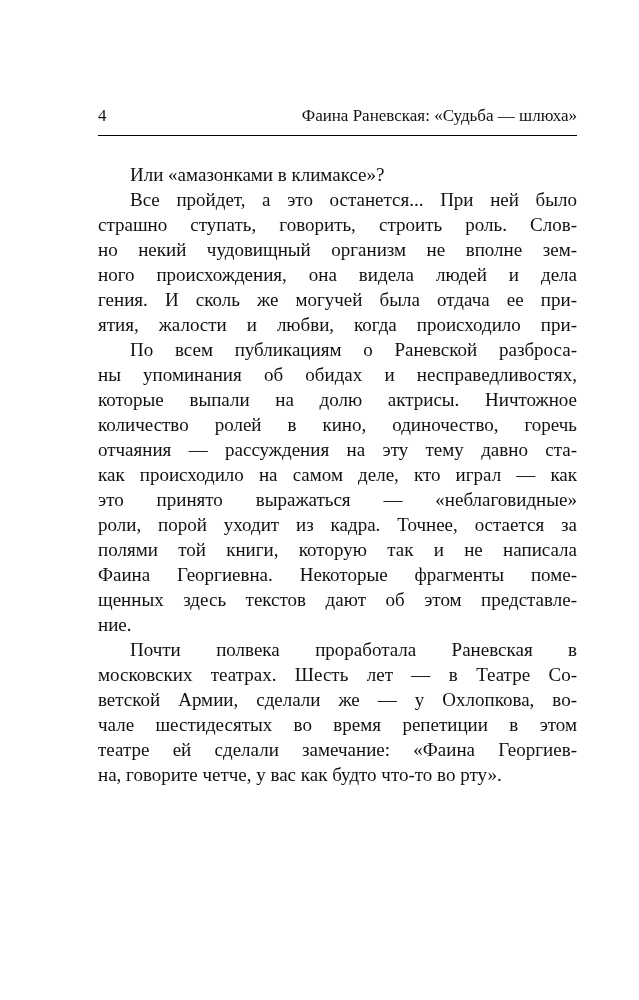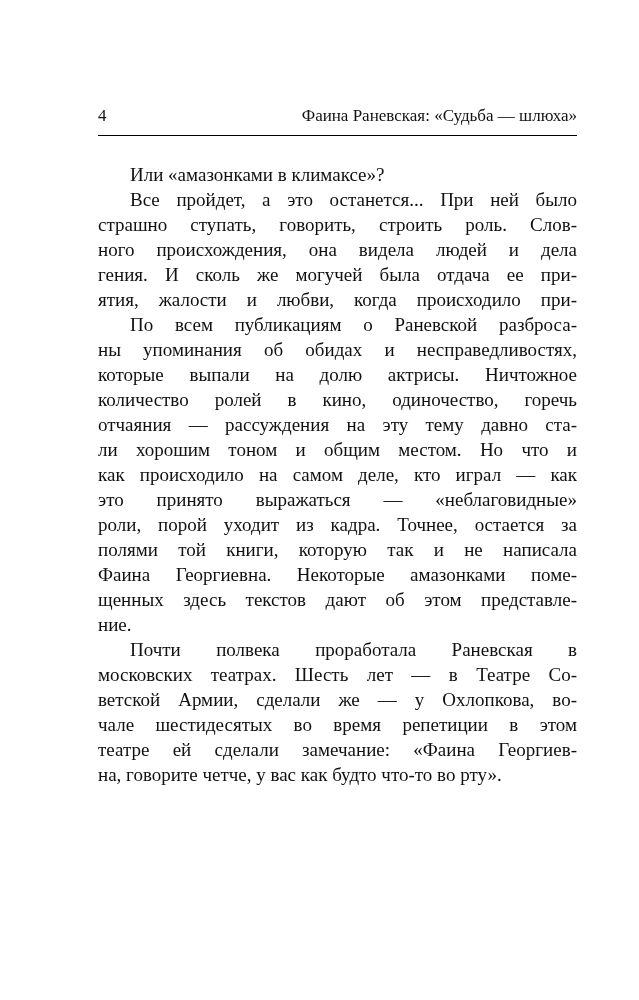--- a/index.html
+++ b/index.html
@@ -62,36 +62,36 @@
     <span class="page-number">4</span>
     <span class="header-title">Фаина Раневская: «Судьба — шлюха»</span>
   </div>
   <div class="body-text">
       <div class="paragraph">
         <div class="line first last">Или «амазонками в климаксе»?</div>
       </div>
       <div class="paragraph">
         <div class="line first">Все пройдет, а это останется... При ней было</div>
         <div class="line">страшно ступать, говорить, строить роль. Слов-</div>
+        <div class="line">но некий чудовищный организм не вполне зем-</div>
         <div class="line">ного происхождения, она видела людей и дела</div>
         <div class="line">гения. И сколь же могучей была отдача ее при-</div>
         <div class="line">ятия, жалости и любви, когда происходило при-</div>
       </div>
       <div class="paragraph">
         <div class="line first">По всем публикациям о Раневской разброса-</div>
         <div class="line">ны упоминания об обидах и несправедливостях,</div>
         <div class="line">которые выпали на долю актрисы. Ничтожное</div>
         <div class="line">количество ролей в кино, одиночество, горечь</div>
         <div class="line">отчаяния — рассуждения на эту тему давно ста-</div>
-        <div class="line">ли хорошим тоном и общим местом. Но что и</div>
         <div class="line">как происходило на самом деле, кто играл — как</div>
         <div class="line">это принято выражаться — «неблаговидные»</div>
         <div class="line">роли, порой уходит из кадра. Точнее, остается за</div>
         <div class="line">полями той книги, которую так и не написала</div>
-        <div class="line">Фаина Георгиевна. Некоторые амазонками поме-</div>
+        <div class="line">Фаина Георгиевна. Некоторые фрагменты поме-</div>
         <div class="line">щенных здесь текстов дают об этом представле-</div>
         <div class="line last">ние.</div>
       </div>
       <div class="paragraph">
         <div class="line first">Почти полвека проработала Раневская в</div>
         <div class="line">московских театрах. Шесть лет — в Театре Со-</div>
         <div class="line">ветской Армии, сделали же — у Охлопкова, во-</div>
         <div class="line">чале шестидесятых во время репетиции в этом</div>
         <div class="line">театре ей сделали замечание: «Фаина Георгиев-</div>
         <div class="line last">на, говорите четче, у вас как будто что-то во рту».</div>

